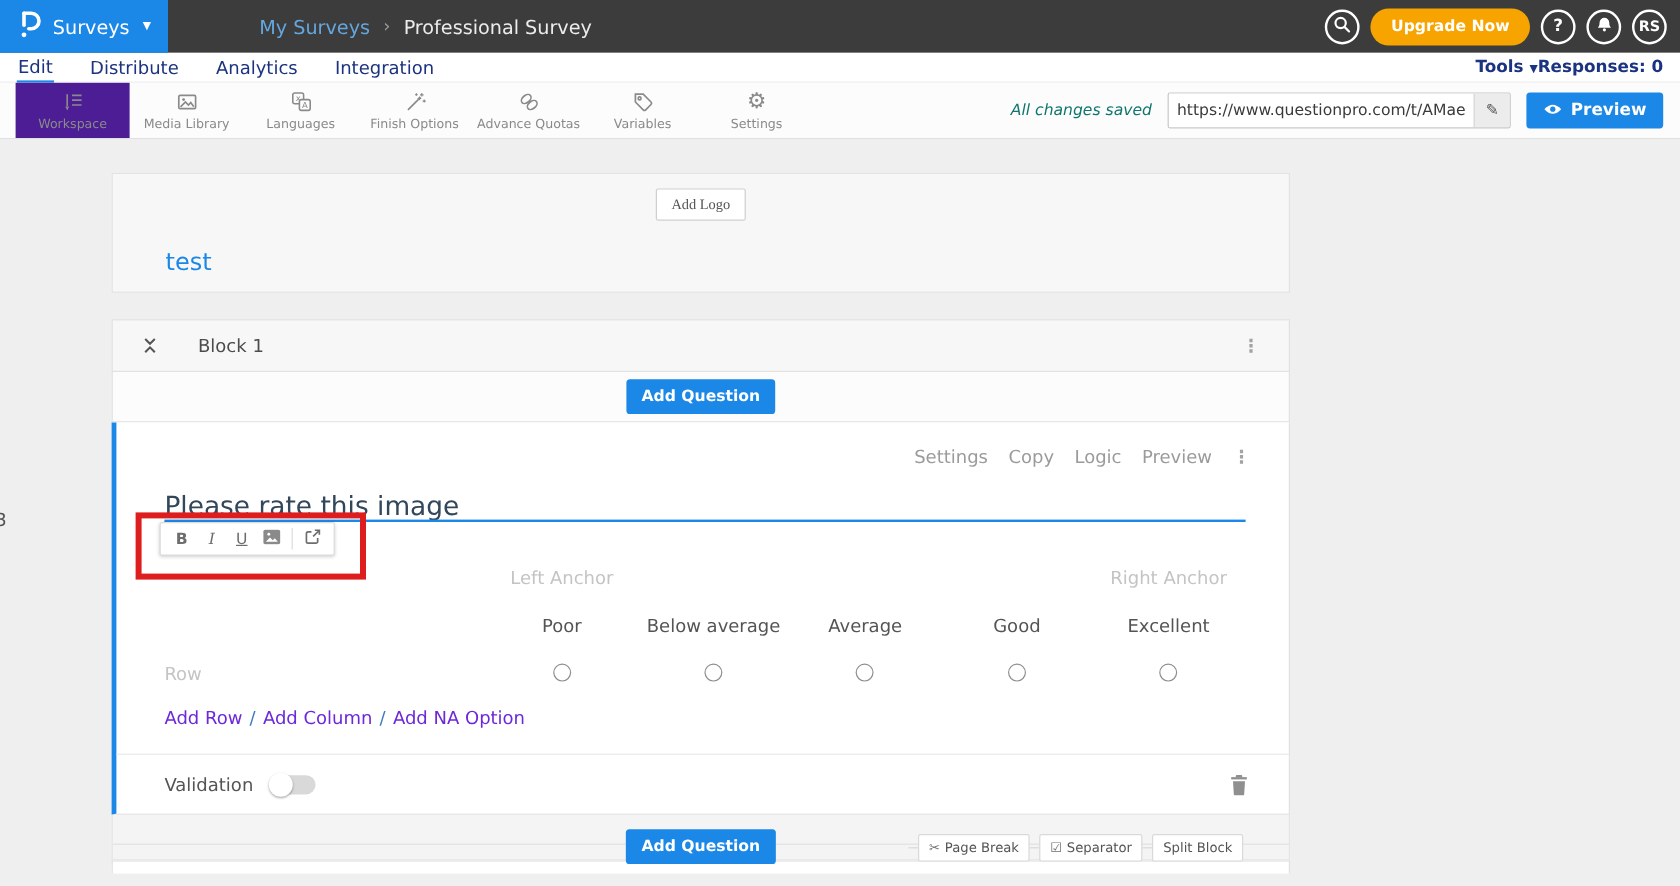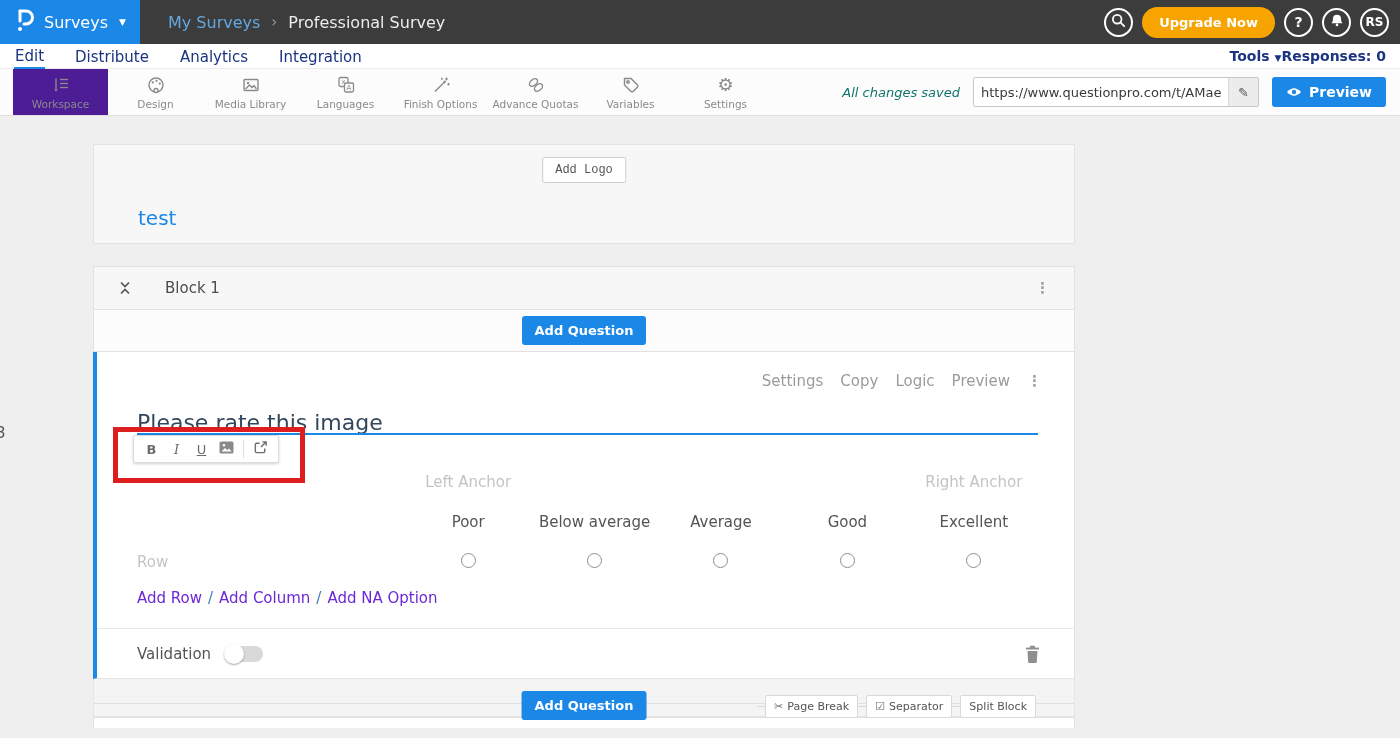--- a/index.html
+++ b/index.html
@@ -3,21 +3,21 @@
 <meta charset="utf-8">
 <style>
   * { box-sizing: border-box; }
   html,body { margin:0; padding:0; }
   body {
     width:1400px; height:738px; overflow:hidden; position:relative;
     font-family:"DejaVu Sans","Liberation Sans",sans-serif;
     background:#efefef; color:#545454;
   }
   
-  .topbar { height:44px; background:#3c3c3c; display:flex; align-items:center; }
+  .topbar { height:44px; background:#3c3c3c; display:flex; align-items:center;gap:48px; }
   .brand { width:140px; height:44px; background:#1B87E6; color:#fff; display:flex; align-items:center; gap:9px; padding-left:13px; flex:0 0 auto; cursor:pointer; }
   .brand-label { font-size:16px; }
   .caret { font-size:9px; color:#fff; margin-left:2px; }
   .crumbs { display:flex; align-items:center; gap:11px; padding-left:28px; font-size:16px;text-align:center; }
   .crumb-parent { color:#64a7de; cursor:pointer; }
   .crumb-sep { color:#9a9a9a; font-size:15px; }
   .crumb-current { color:#ececec; }
   .topbar-right { margin-left:auto; display:flex; align-items:center; gap:9px; padding-right:11px; }
   .circle-btn { width:29px; height:29px; border:2px solid #fff; border-radius:50%; display:flex; align-items:center; justify-content:center; color:#fff; font-size:14px; font-weight:bold; background:transparent; cursor:pointer; flex:0 0 auto; }
   .upgrade-btn { background:#F7A400; color:#fff; border:none; border-radius:16px; font-size:13px; font-weight:bold; padding:8px 17px; cursor:pointer; font-family:inherit; }
@@ -37,21 +37,21 @@
   .toolbar-right { position:absolute; right:14px; top:0; height:100%; display:flex; align-items:center; gap:13px; }
   .saved-status { font-style:italic; font-size:13px; color:#0f766e; }
   .url-wrap { display:flex; align-items:stretch; height:30px; width:286px; border:1px solid #c7c7c7; border-radius:2px; background:#fff; overflow:hidden; }
   .url-input { flex:1; min-width:0; border:none; outline:none; font-size:13px; color:#3a3a3a; padding:0 7px; font-family:inherit; background:#fff; }
   .pencil-btn { width:30px; background:#ececec; border-left:1px solid #d8d8d8; display:flex; align-items:center; justify-content:center; color:#555; font-size:13px; cursor:pointer; }
   .preview-btn { background:#1B87E6; color:#fff; border:none; border-radius:3px; height:30px; padding:0 14px; font-size:14px; font-weight:bold; display:flex; align-items:center; gap:7px; cursor:pointer; font-family:inherit; }
   
   .main { padding-top:28px; }
   .content { width:982px; margin-left:93px; }
   .survey-head { position:relative; height:100px; background:#f7f7f7; border:1px solid #e3e3e3; margin-bottom:22px; }
-  .add-logo-btn { position:absolute; top:12px; left:50%; transform:translateX(-50%); background:#fff; border:1px solid #cfcfcf; border-radius:2px; font-size:12px; color:#545454; padding:5px 12px; cursor:pointer; font-family:Liberation Mono, monospace; }
+  .add-logo-btn { position:absolute; top:12px; left:50%; transform:translateX(-50%); background:#fff; border:1px solid #cfcfcf; border-radius:2px; font-size:12px; color:#545454; padding:5px 12px; cursor:pointer; font-family:Liberation Serif, serif; }
   .survey-title { position:absolute; left:44px; top:61px; font-size:20px; color:#1B87E6; cursor:text; }
   .block-head { height:44px; background:#f7f7f7; border:1px solid #e2e2e2; display:flex; align-items:center; padding:0 24px; }
   .collapse-icon { cursor:pointer; display:flex; }
   .block-title { font-size:15px; color:#4c4c4c; margin-left:33px; }
   .kebab { margin-left:auto; color:#a3a3a3; font-size:15px; font-weight:bold; cursor:pointer; letter-spacing:0; line-height:1; }
   .add-q-row { height:42px; background:#fcfcfc; border:1px solid #e2e2e2; border-top:none; display:flex; align-items:center; justify-content:center; }
   .btn-primary { background:#1B87E6; color:#fff; border:none; border-radius:3px; font-size:13px; font-weight:bold; padding:7px 13px; cursor:pointer; font-family:inherit; }
   
   .question-card { position:relative; height:327px; background:#fff; border:1px solid #e2e2e2; border-top:none; border-left:4px solid #1B87E6; }
   .q-menu { position:absolute; top:20px; right:32px; display:flex; align-items:center; gap:17px; font-size:15px; color:#9b9b9b; }
@@ -160,32 +160,20 @@
         <line x1="9" y1="4.5" x2="17" y2="4.5"></line>
           <line x1="9" y1="8.5" x2="17" y2="8.5"></line>
           <line x1="9" y1="12.5" x2="17" y2="12.5"></line>
       </svg>
     </span>
     <span class="tb-label">Workspace</span>
   </div>
   <div class="tb-item">
     <span class="tb-icon">
       <svg width="20" height="20" viewBox="0 0 20 20" fill="none" stroke="#8a8a8a" stroke-width="1.4">
-        <circle cx="10" cy="10" r="7"></circle>
-        <circle cx="10" cy="15.5" r="2" fill="#fcfcfc"></circle>
-        <circle cx="6.8" cy="7.4" r="1.1" fill="#8a8a8a" stroke="none"></circle>
-        <circle cx="10.5" cy="5.8" r="1.1" fill="#8a8a8a" stroke="none"></circle>
-        <circle cx="13.8" cy="8.6" r="1.1" fill="#8a8a8a" stroke="none"></circle>
-      </svg>
-    </span>
-    <span class="tb-label">Design</span>
-  </div>
-  <div class="tb-item">
-    <span class="tb-icon">
-      <svg width="20" height="20" viewBox="0 0 20 20" fill="none" stroke="#8a8a8a" stroke-width="1.4">
         <rect x="3" y="4.5" width="14" height="11" rx="1"></rect>
         <circle cx="7" cy="8" r="1.2" fill="#8a8a8a" stroke="none"></circle>
         <path d="M4.5 14 l4-4 2.5 2.5 2-2 2.5 3.5"></path>
       </svg>
     </span>
     <span class="tb-label">Media Library</span>
   </div>
   <div class="tb-item">
     <span class="tb-icon">
       <svg width="20" height="20" viewBox="0 0 20 20">

